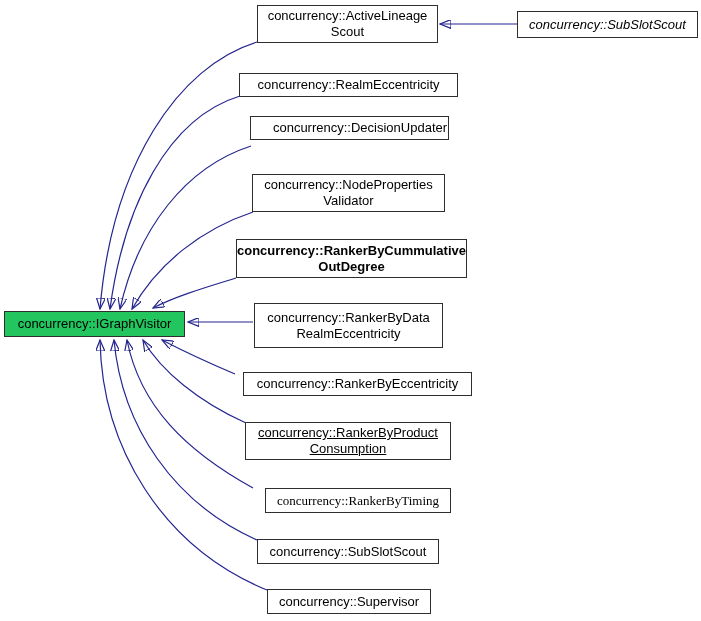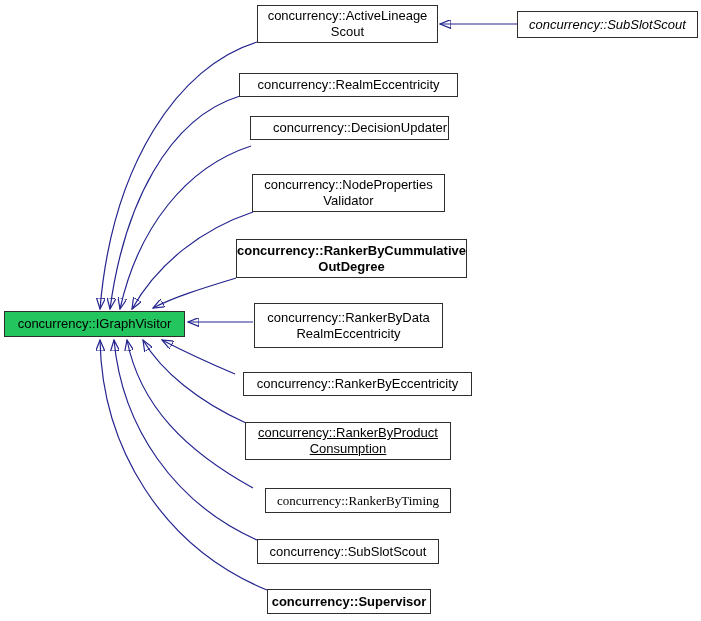--- a/index.html
+++ b/index.html
@@ -93,15 +93,15 @@
 
   <div class="node" style="left:235px; top:372px; width:229px; height:24px;margin-left:8px;">concurrency::RankerByEccentricity</div>
 
   <div class="node" style="left:245px; top:422px; width:206px; height:38px;text-decoration:underline;">concurrency::RankerByProduct
 Consumption</div>
 
   <div class="node" style="left:265px; top:488px; width:186px; height:25px;font-family:Liberation Serif, serif;">concurrency::RankerByTiming</div>
 
   <div class="node" style="left:257px; top:539px; width:182px; height:25px;">concurrency::SubSlotScout</div>
 
-  <div class="node" style="left:267px; top:589px; width:164px; height:25px;font-weight:bold;">concurrency::Supervisor</div>
+  <div class="node" style="left:267px; top:589px; width:164px; height:25px;">concurrency::Supervisor</div>
 
 </div>
 
 </body></html>

